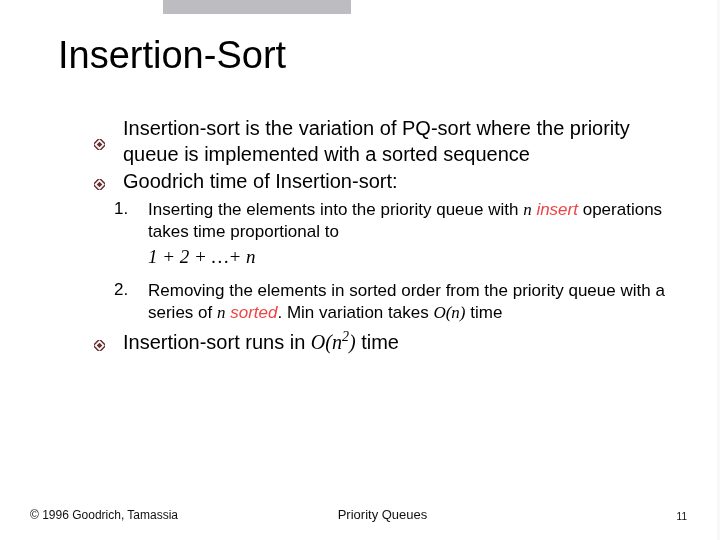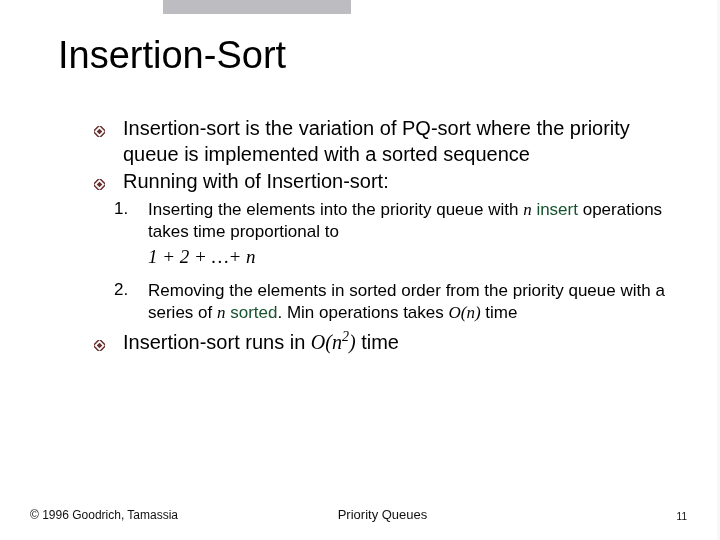--- a/index.html
+++ b/index.html
@@ -35,21 +35,21 @@
     font-family: "Comic Sans MS", "Arial", sans-serif;
   }
   .content {
     position: absolute;
     top: 116px;
     left: 94px;
     right: 40px;
   }
   .bullet-row {
     display: flex;
-    align-items: flex-start;
+    align-items: center;
     margin-bottom: 2px;
   }
   .bullet-icon {
     flex-shrink: 0;
     margin-top: 7px;
     margin-right: 18px;
   }
   .bullet-text {
     font-size: 20px;
     line-height: 1.28;
@@ -76,21 +76,21 @@
     color: #000;
     flex: 1;
   }
   .formula {
     font-family: "Times New Roman", serif;
     font-style: italic;
     font-size: 19px;
     margin: 2px 0 6px 0;
   }
   .it { font-family: "Times New Roman", serif; font-style: italic; }
-  .kw { color: #14532d; }
+  .kw { color: #ef4444; font-style: italic; }
   sup { font-size: 0.7em; vertical-align: super; line-height: 0; }
   .footer-left {
     position: absolute;
     bottom: 18px;
     left: 30px;
     font-size: 12px;
     color: #111;
   }
   .footer-center {
     position: absolute;
@@ -130,37 +130,37 @@
       <div class="bullet-text">Insertion-sort is the variation of PQ-sort where the priority queue is implemented with a sorted sequence</div>
     </div>
 
     <div class="bullet-row">
       <span class="bullet-icon">
         <svg width="11" height="11" viewBox="0 0 10 10">
             <rect x="1" y="1" width="8" height="8" transform="rotate(45 5 5)" fill="#fff" stroke="#6a2f2f" stroke-width="1.4"></rect>
             <rect x="3.2" y="3.2" width="3.6" height="3.6" transform="rotate(45 5 5)" fill="#6a2f2f"></rect>
           </svg>
       </span>
-      <div class="bullet-text">Running with of Insertion-sort:</div>
+      <div class="bullet-text">Goodrich time of Insertion-sort:</div>
     </div>
 
     <div class="numbered-list">
 
       <div class="num-row">
         <div class="num-label">1.</div>
         <div class="num-body">
           <span>Inserting the elements into the priority queue with </span><span class="it">n</span><span> </span><span class="kw">insert</span><span> operations takes time proportional to</span>
           <div class="formula">1 + 2 + …+ n</div>
         </div>
       </div>
 
       <div class="num-row">
         <div class="num-label">2.</div>
         <div class="num-body">
-          <span>Removing the elements in sorted order from the priority queue with  a series of </span><span class="it">n</span><span> </span><span class="kw">sorted</span><span>. Min</span><span> operations takes </span><span class="it">O</span><span class="it">(</span><span class="it">n</span><span class="it">)</span><span> time</span>
+          <span>Removing the elements in sorted order from the priority queue with  a series of </span><span class="it">n</span><span> </span><span class="kw">sorted</span><span>. Min</span><span> variation takes </span><span class="it">O</span><span class="it">(</span><span class="it">n</span><span class="it">)</span><span> time</span>
         </div>
       </div>
 
     </div>
 
     <div class="bullet-row" style="margin-top:6px">
       <span class="bullet-icon">
         <svg width="11" height="11" viewBox="0 0 10 10">
             <rect x="1" y="1" width="8" height="8" transform="rotate(45 5 5)" fill="#fff" stroke="#6a2f2f" stroke-width="1.4"></rect>
             <rect x="3.2" y="3.2" width="3.6" height="3.6" transform="rotate(45 5 5)" fill="#6a2f2f"></rect>

